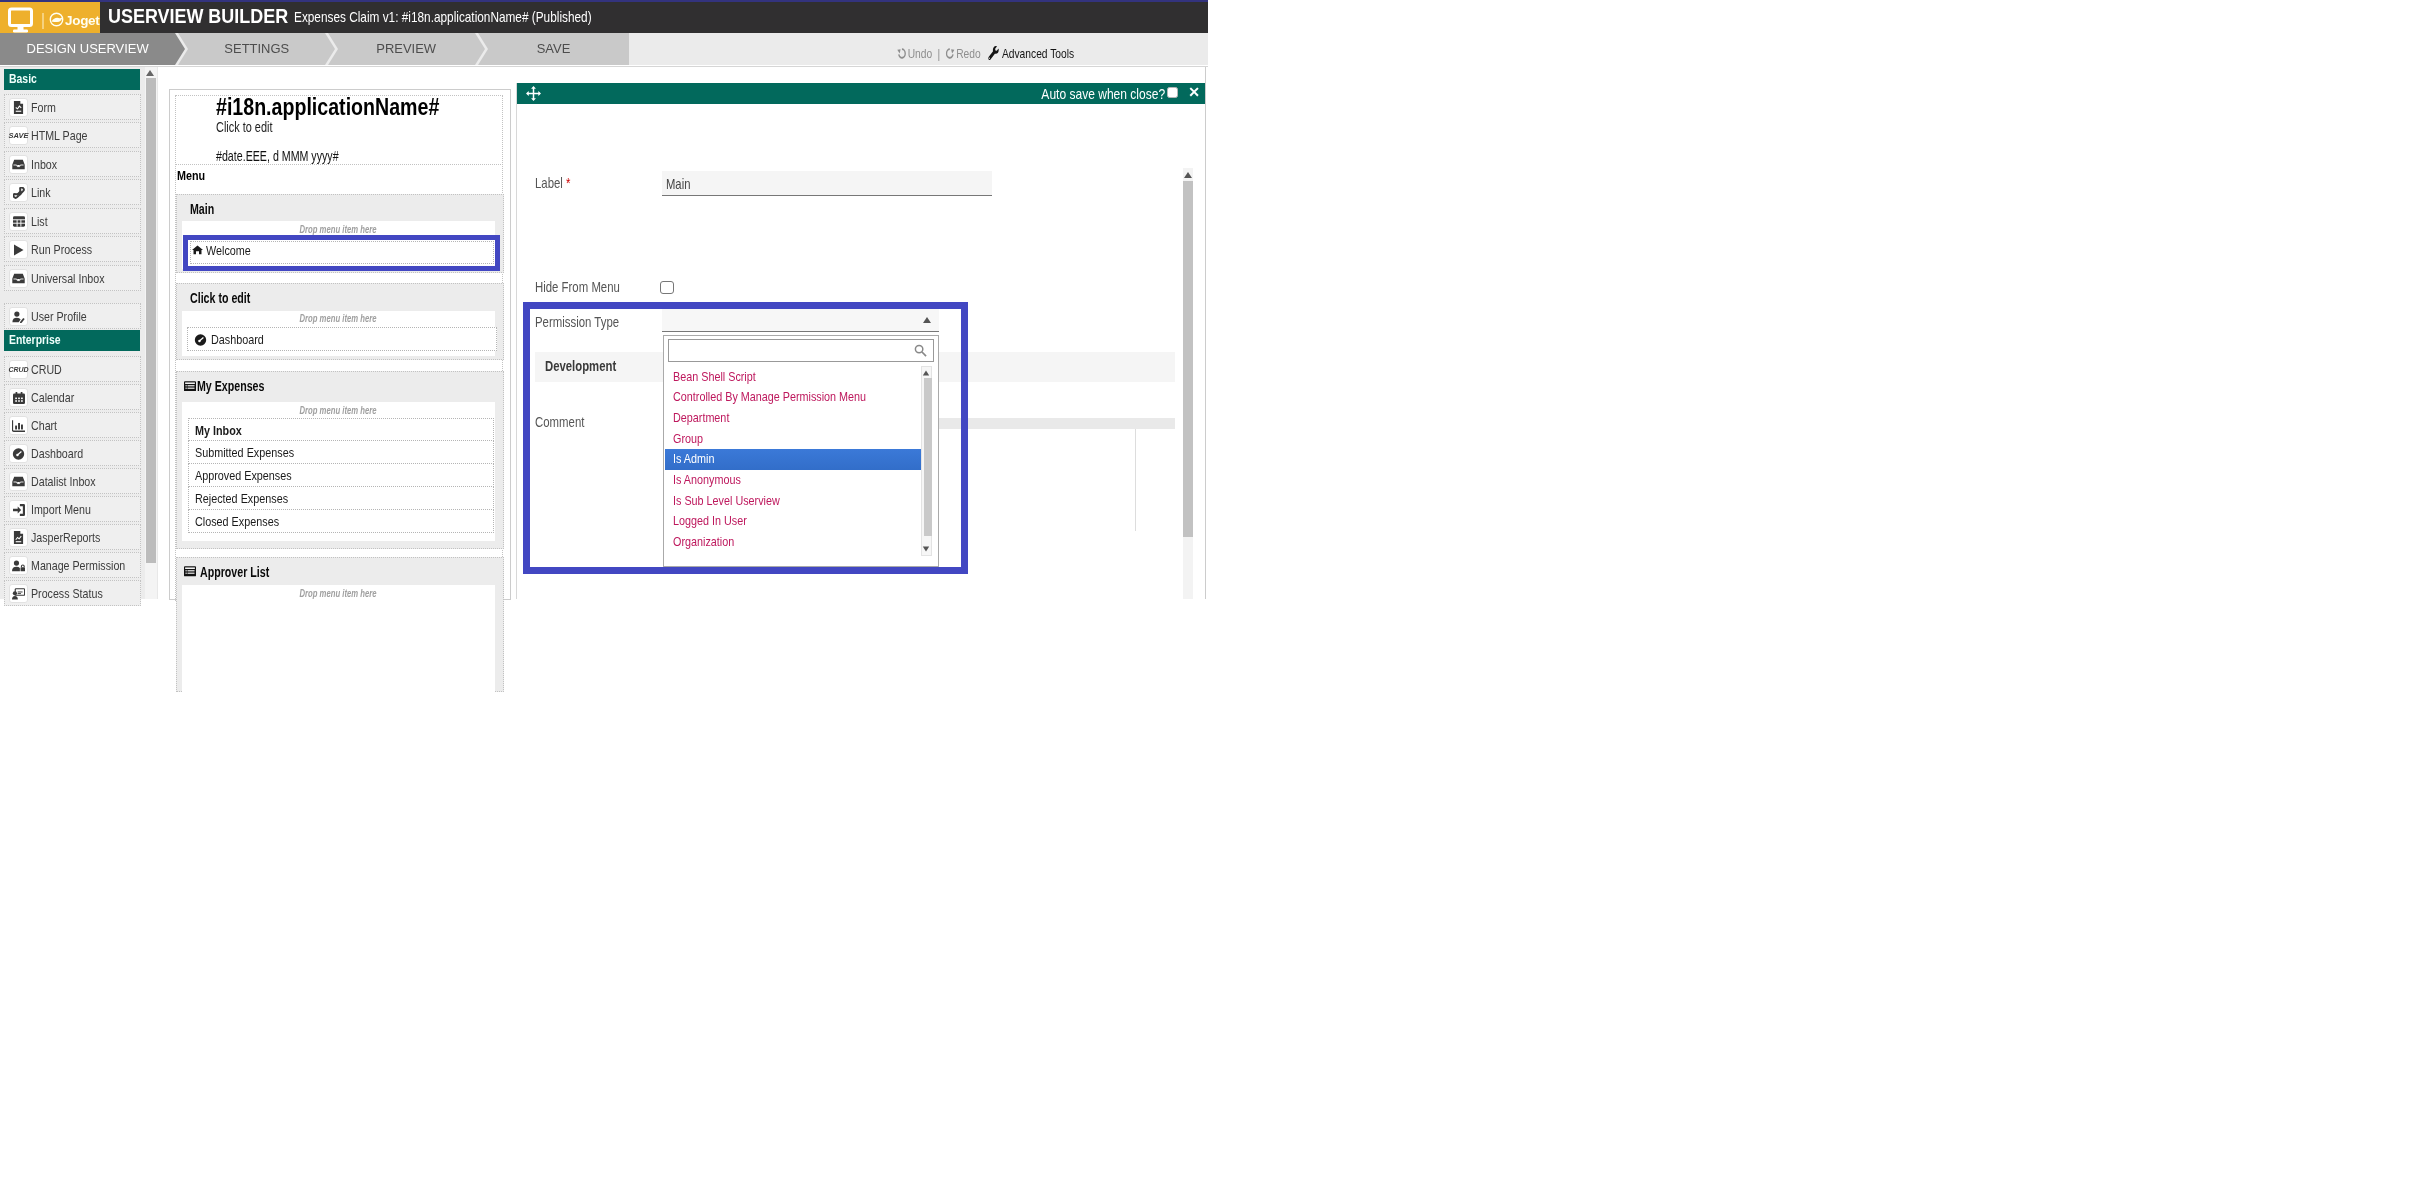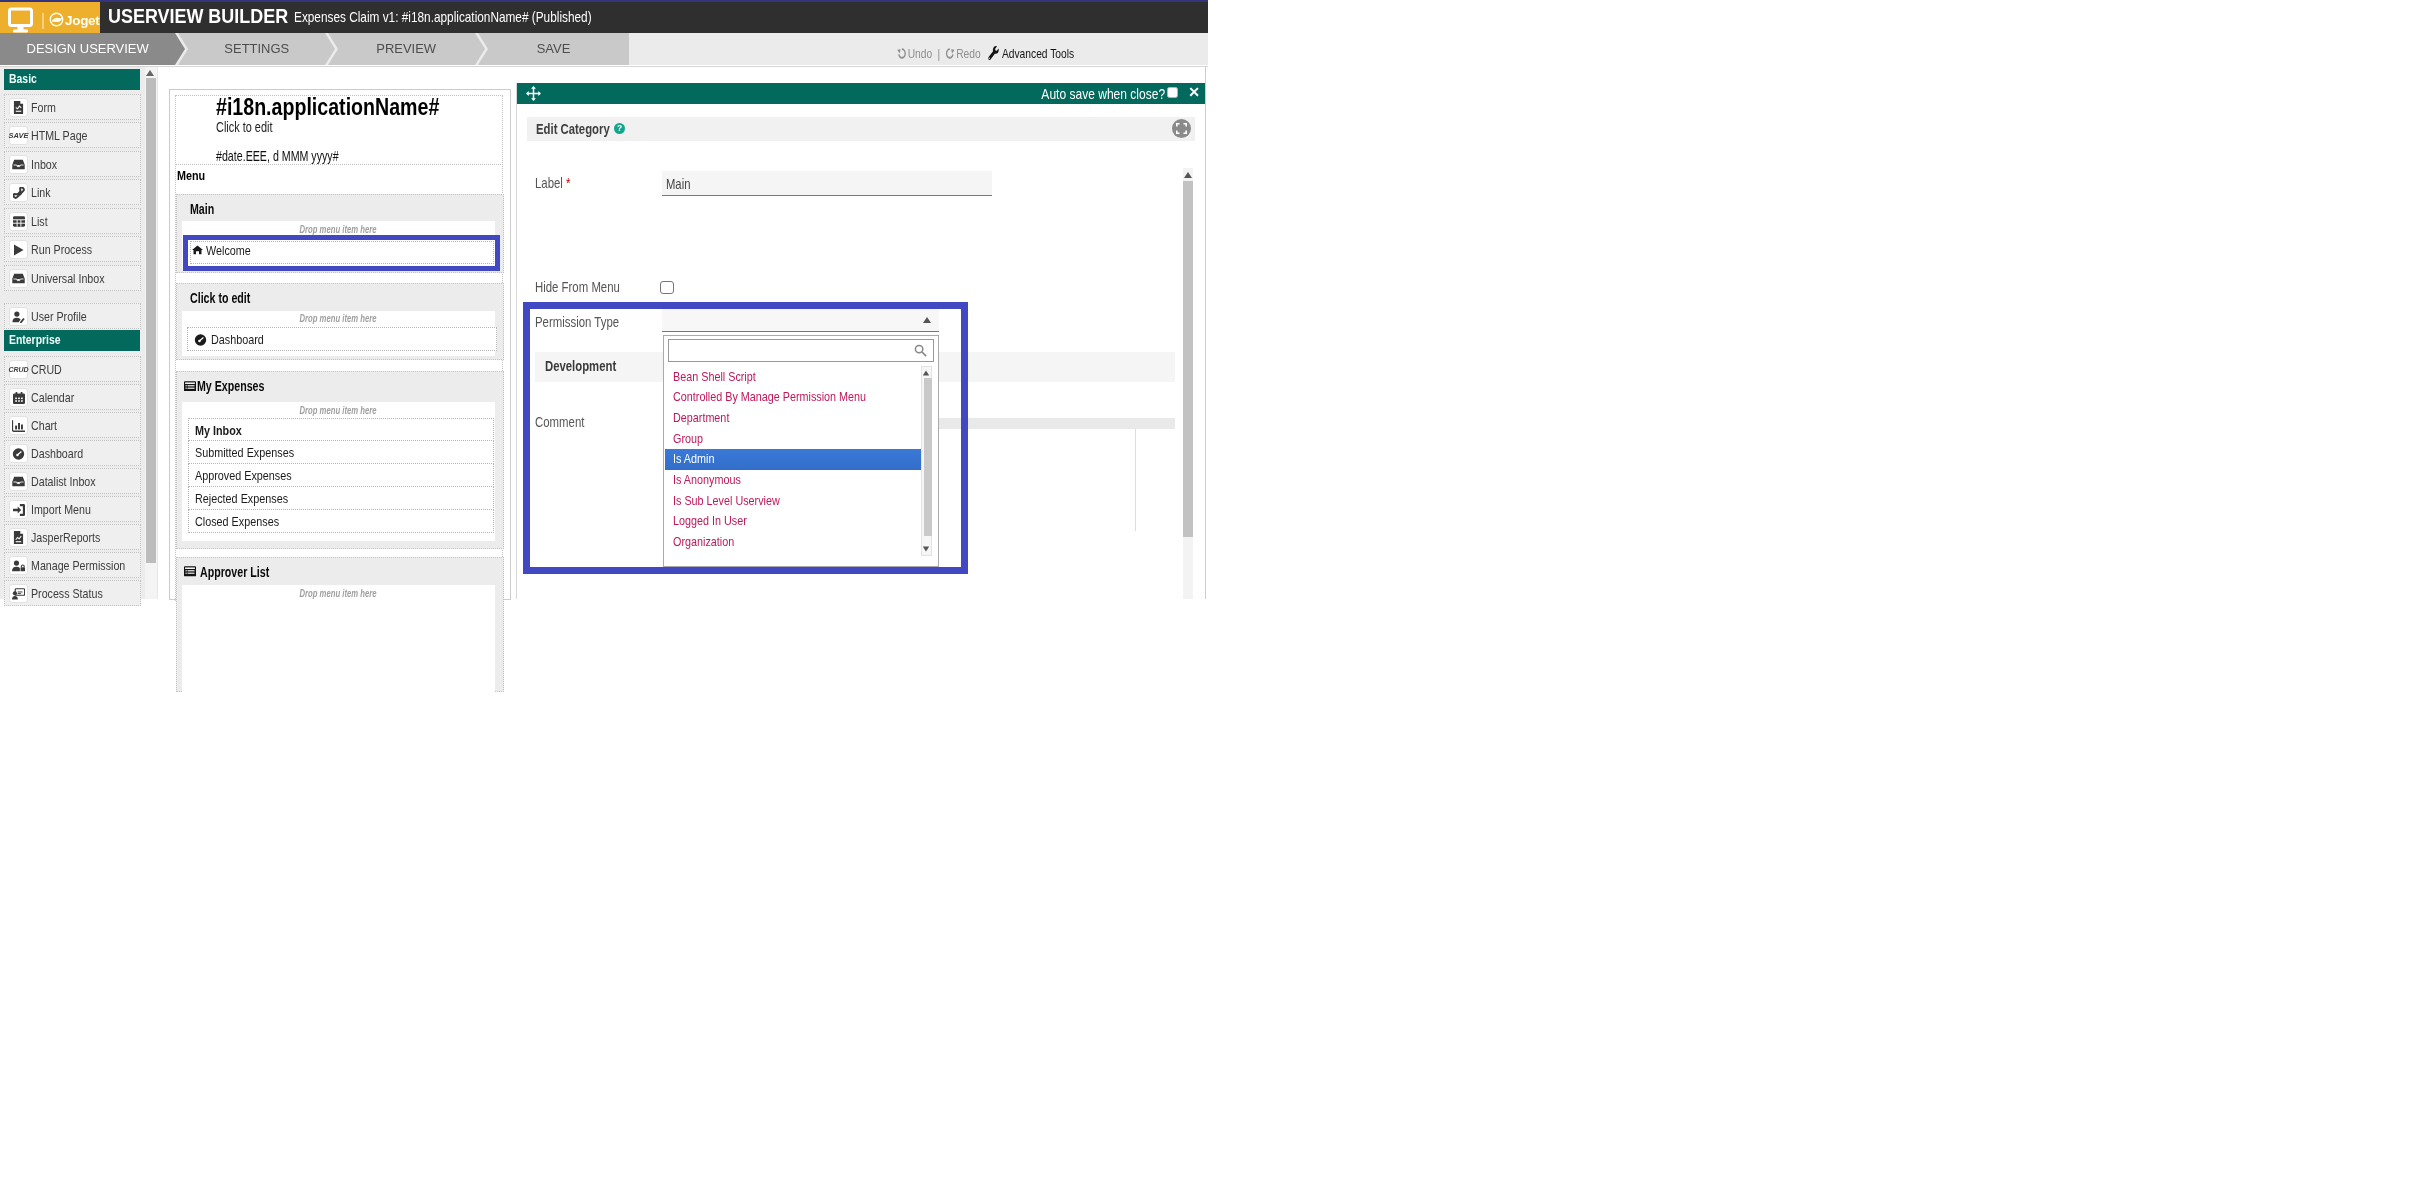--- a/index.html
+++ b/index.html
@@ -411,34 +411,20 @@
           <path d="M0 8 l2.9 -2.6 v5.2 z"></path>
           <path d="M16 8 l-2.9 -2.6 v5.2 z"></path>
           <rect x="7.2" y="1.5" width="1.6" height="13"></rect>
           <rect x="1.5" y="7.2" width="13" height="1.6"></rect>
         </g>
       </svg>
     <div id="autosave">Auto save when close?</div>
     <div id="ascheck"></div>
     <div id="dlgx">✕</div>
   </div>
-  <div id="editcat">
-      <div id="eclbl">Edit Category</div>
-      <div id="echelp">?</div>
-    <div id="ecfull">
-        <svg width="11" height="11" viewBox="0 0 14 14" style="position:absolute; left:4px; top:4px;">
-          <g stroke="#fff" stroke-width="2" fill="none">
-            <path d="M1 4.5 v-3.5 h3.5"></path>
-            <path d="M9.5 1 h3.5 v3.5"></path>
-            <path d="M13 9.5 v3.5 h-3.5"></path>
-            <path d="M4.5 13 h-3.5 v-3.5"></path>
-          </g>
-        </svg>
-      </div>
-  </div>
   <div class="flabel" style="left:17.5px; top:91px;">Label <span style="color:#cc0000;">*</span></div>
   <div id="labelinput"><span class="ltx">Main</span></div>
   <div class="flabel" style="left:17.5px; top:194.5px;">Hide From Menu</div>
   <div id="hidecheck"></div>
   <div id="bluebox"></div>
   <div class="flabel" style="left:17.5px; top:229.5px;">Permission Type</div>
   <div id="ptselect">
       <div class="tri-up" style="position:absolute; right:8px; top:7.5px;"></div>
     </div>
   <div class="fsection" id="devbar" style="left:17.5px; top:269px; width:640px; height:29.5px; line-height:29.5px; padding-left:10px;"><span class="fsx">Development</span></div>

